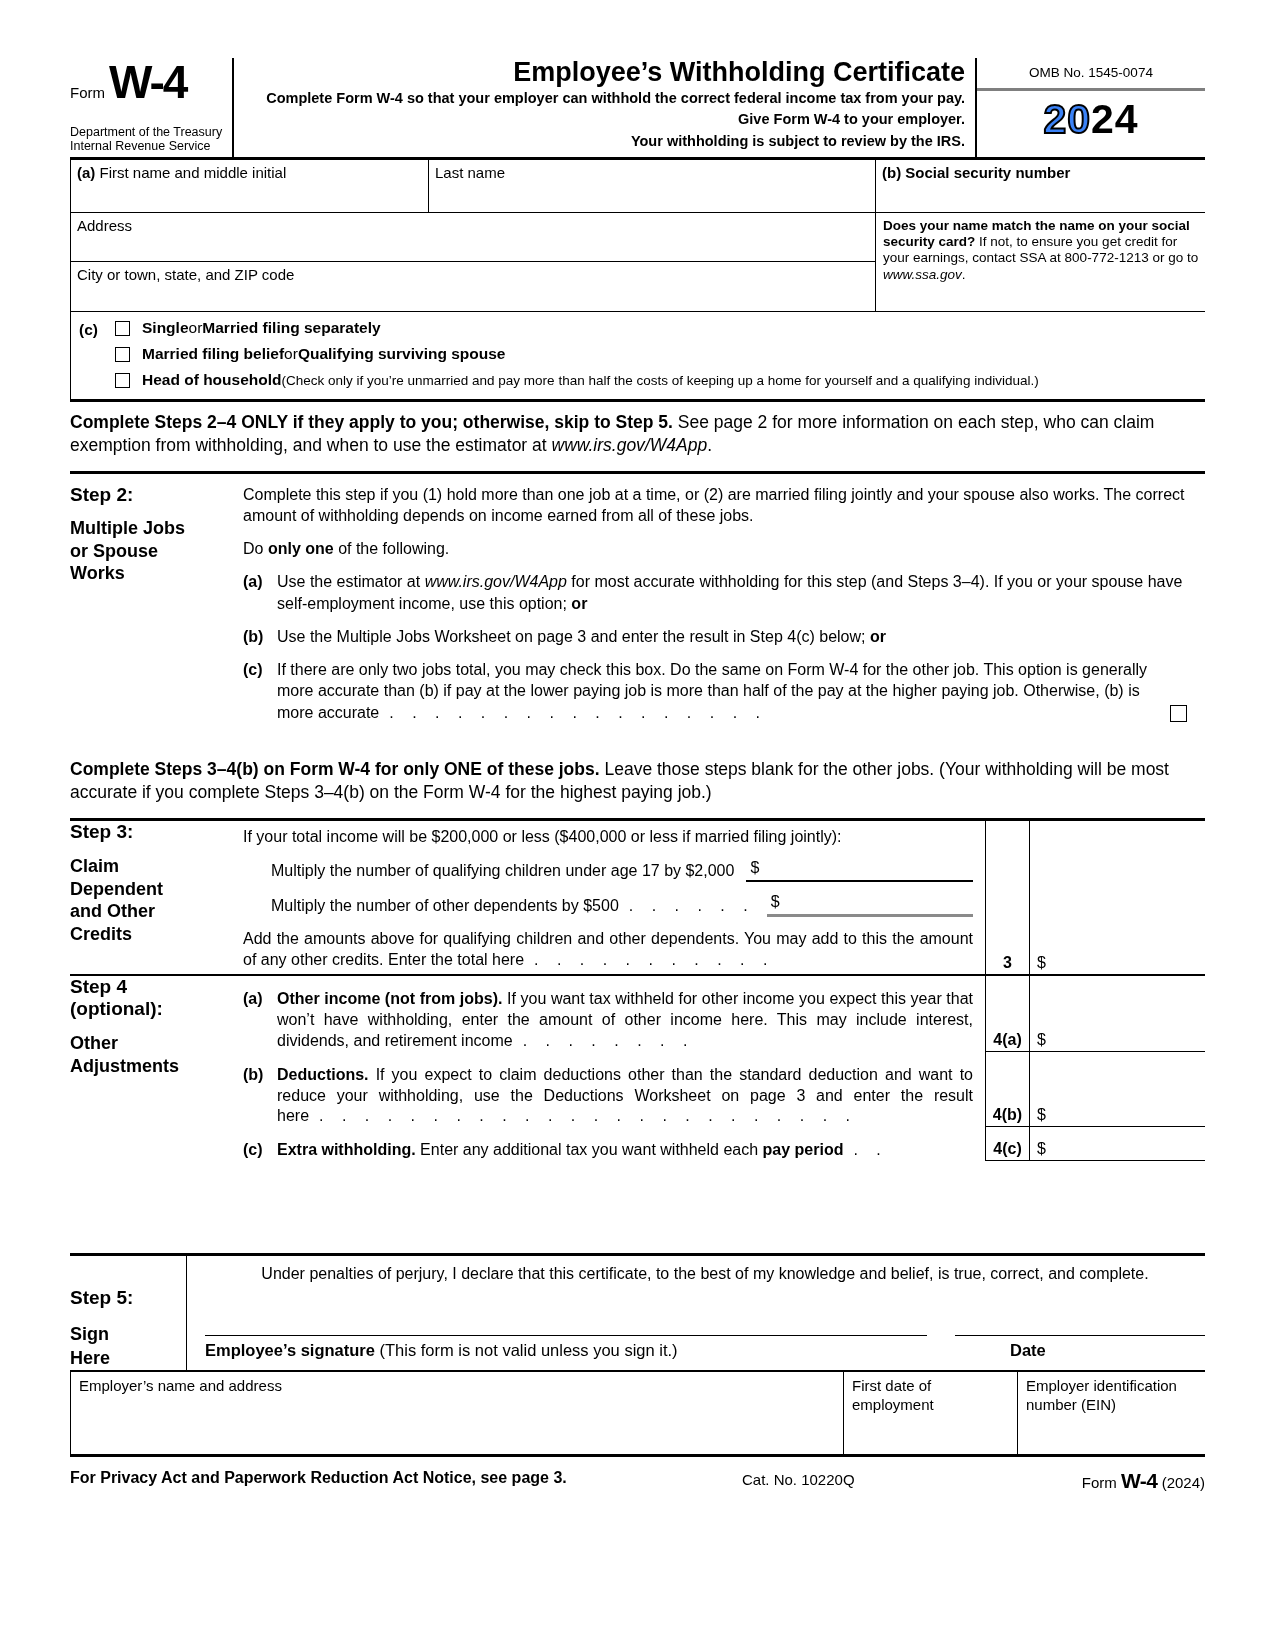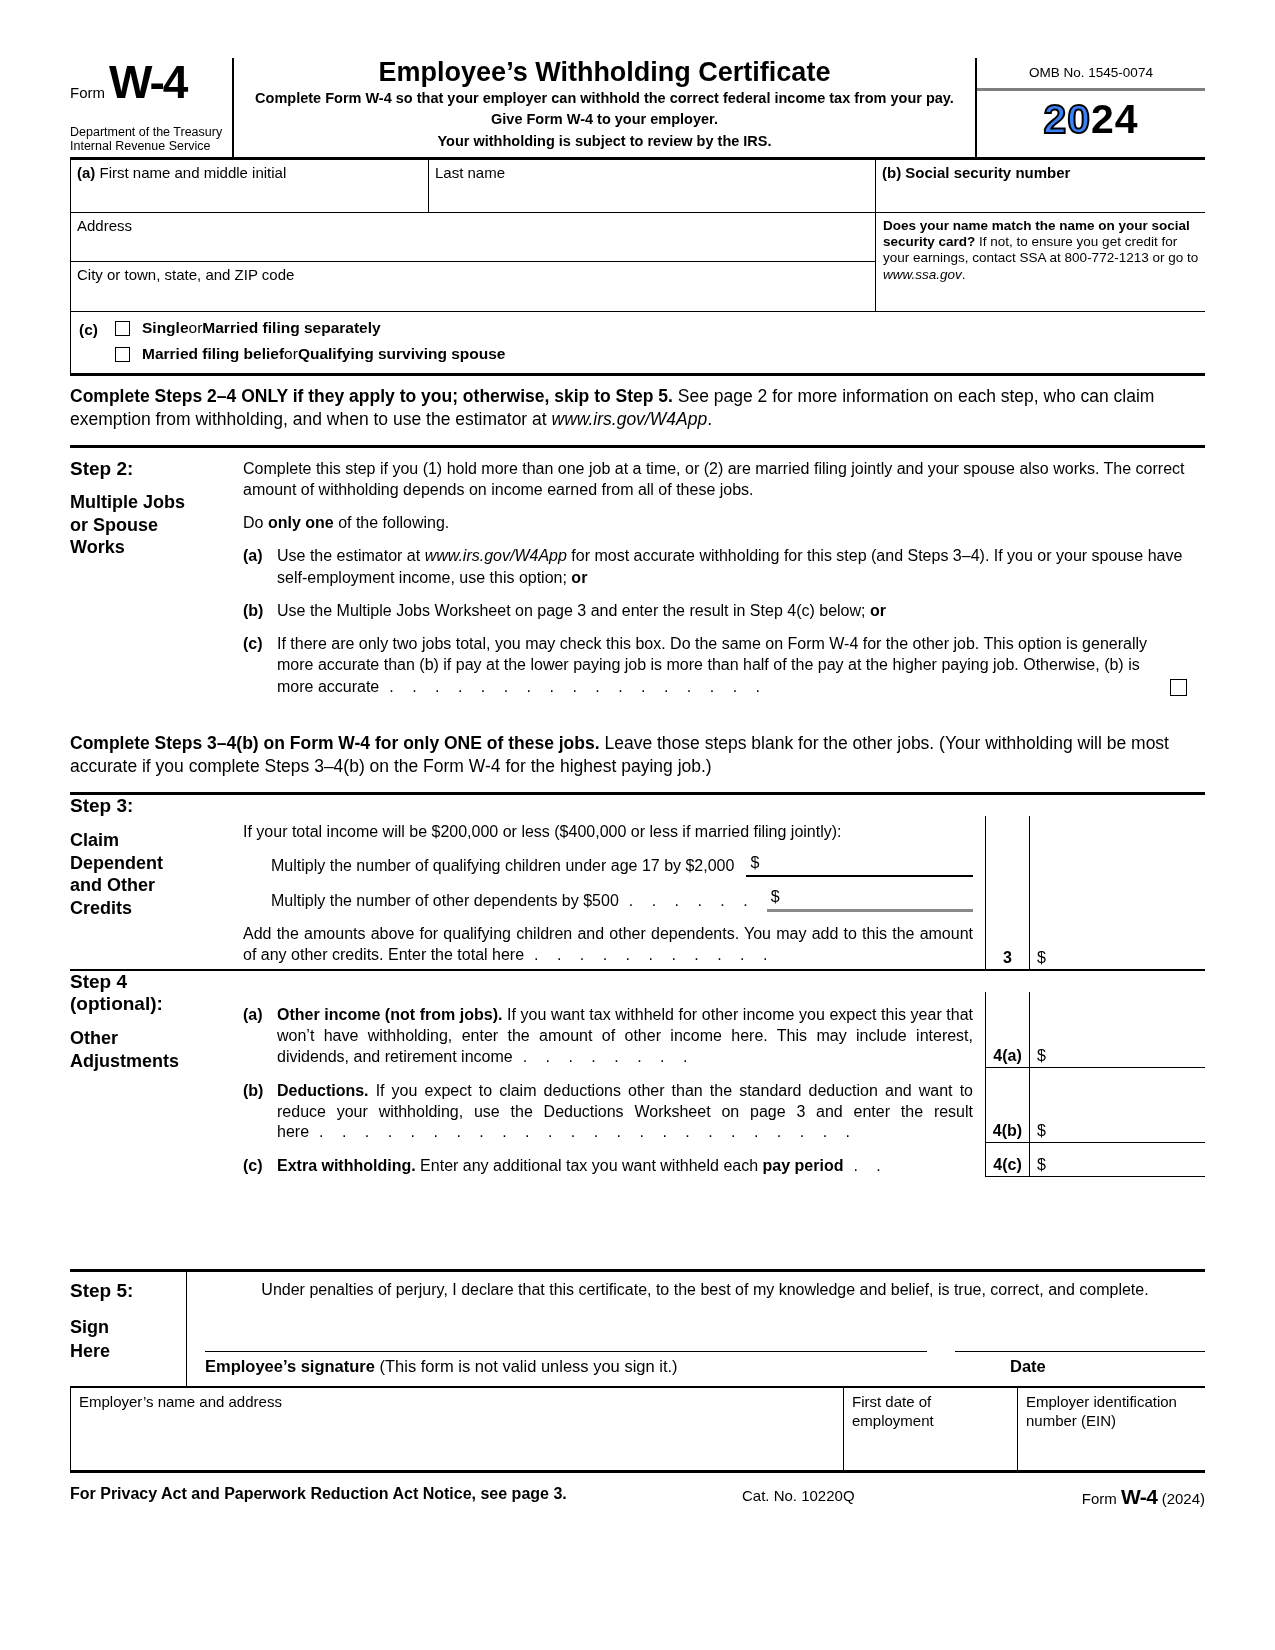--- a/index.html
+++ b/index.html
@@ -7,21 +7,21 @@
   body { font-family:"Liberation Sans", sans-serif; color:#000; }
   .page { width:1275px; height:1650px; background:#fff; padding:58px 70px 0 70px; overflow:hidden; }
 
   
   .header { display:flex; border-bottom:3px solid #000; height:102px; }
   .h-left { width:162px; display:flex; flex-direction:column; padding-top:4px; }
   .form-line { display:flex; align-items:baseline; }
   .form-word { font-size:15px; }
   .form-number { font-size:46px; font-weight:bold; letter-spacing:-2px; margin-left:4px; line-height:0.9; }
   .agency { font-size:12.5px; margin-top:auto; line-height:1.18; padding-bottom:3px; }
-  .h-center { flex:1; border-left:2px solid #000; text-align:center; padding:0 10px 3px; display:flex; flex-direction:column; }
+  .h-center { flex:1; border-left:2px solid #000; text-align:center; padding:0 10px 3px; display:flex; flex-direction:column;align-items:flex-end; }
   .h-title { font-size:27px; font-weight:bold; line-height:1.1; }
   .h-sub { font-size:14.5px; font-weight:bold; line-height:1.5; }
   .h-right { width:230px; border-left:2px solid #000; display:flex; flex-direction:column; }
   .omb { font-size:13.5px; text-align:center; padding:7px 0 8px; border-bottom:3px solid #7f7f7f; }
   .year { text-align:center; font-size:41px; font-weight:bold; padding-top:5px; letter-spacing:1px; }
   .year-outline { color:#3b82f6; -webkit-text-stroke:2px #000; }
 
   
   .label-col { flex:0 0 auto; }
   .w116 { width:116px; padding-right:8px; }
@@ -61,42 +61,42 @@
   .s2-body .intro { margin-bottom:12px; }
   .do-line { margin-bottom:12px; }
   .s2-item { display:flex; margin-bottom:12px; }
   .letter { font-weight:bold; width:34px; flex:0 0 auto; }
   .s2-item p { flex:1; }
   .s2c { position:relative; padding-right:46px; }
   .s2c .checkbox { position:absolute; right:6px; bottom:1px; width:17px; height:17px; }
 
   
   .s34 { display:flex; }
-  .s34-body { flex:1; display:flex; flex-direction:column;margin-top:21px; }
+  .s34-body { flex:1; display:flex; flex-direction:column; }
   .s34-row { display:flex; align-items:stretch; }
   .s34-main { flex:1; font-size:16px; line-height:1.3; padding-right:12px; }
   .s34-num { width:45px; border-left:1.5px solid #000; border-right:1.5px solid #000; display:flex; align-items:flex-end; justify-content:center; font-weight:bold; font-size:16px; padding-bottom:2px; flex:0 0 auto; }
   .s34-amt { width:175px; display:flex; align-items:flex-end; font-size:16px; padding:0 0 2px 7px; flex:0 0 auto; }
   .step3 { border-bottom:2px solid #000; }
   .step3 .s34-main { padding-top:6px; }
   .s3-line { display:flex; align-items:flex-end; padding-left:28px; margin-top:10px; }
   .dfield { flex:1; border-bottom:2px solid #000; margin-left:12px; padding:0 0 1px 4px; min-width:110px; }
   .dfield.gray { border-bottom:3px solid #8a8a8a; }
   .just { text-align:justify; }
   .s3-total { margin-top:12px; padding-bottom:4px; }
   .step4 .s34-main { padding-top:13px; }
   .s4-underline .s34-num, .s4-underline .s34-amt { border-bottom:1.8px solid #000; }
   .s4-item { display:flex; }
   .s4-item p { flex:1; }
   .step4-wrap { margin-bottom:92px; }
 
   
   .step5-block { border-top:3px solid #000; }
   .sign-row { display:flex; border-bottom:2px solid #000; }
-  .sign-row .label-col, .emp-row .label-col { padding-top:8px; }
+  .sign-row .label-col, .emp-row .label-col { padding-top:8px;margin-top:23px; }
   .sign-body { flex:1; border-left:1.5px solid #000; padding:9px 0 10px 18px; }
   .declaration { font-size:16px;text-align:center; }
   .sig-line-row { display:flex; margin-top:52px; }
   .sig-col { flex:1; }
   .date-col { width:250px; margin-left:28px; }
   .sig-rule { border-top:1.8px solid #000; height:0; }
   .sig-label { font-size:16.5px; padding-top:5px; }
   .date-label { font-size:16.5px; font-weight:bold; padding:5px 0 0 55px; }
   .emp-row { display:flex; border-bottom:3px solid #000; }
   .emp-body { flex:1; border-left:1.5px solid #000; display:flex; min-height:82px; }
@@ -172,20 +172,26 @@
             <span class="b">Single</span>
               <span> or </span>
               <span class="b">Married filing separately</span>
           </div>
           <div class="opt-row">
             <span class="checkbox"></span>
             <span class="b">Married filing belief</span>
               <span> or </span>
               <span class="b">Qualifying surviving spouse</span>
           </div>
+          <div class="opt-row">
+            <span class="checkbox"></span>
+            <span class="b">Head of household</span>
+              <span> </span>
+              <span class="opt-note">(Check only if you’re unmarried and pay more than half the costs of keeping up a home for yourself and a qualifying individual.)</span>
+          </div>
         </div>
       </div>
     </div>
   </section>
 
   <p class="notice notice1">
     <span class="b">Complete Steps 2–4 ONLY if they apply to you; otherwise, skip to Step 5.</span><span> See page 2 for more information on each step, who can claim exemption from withholding, and when to use the estimator at </span><span class="i">www.irs.gov/W4App</span><span>.</span>
   </p>
 
   <section class="step2">

